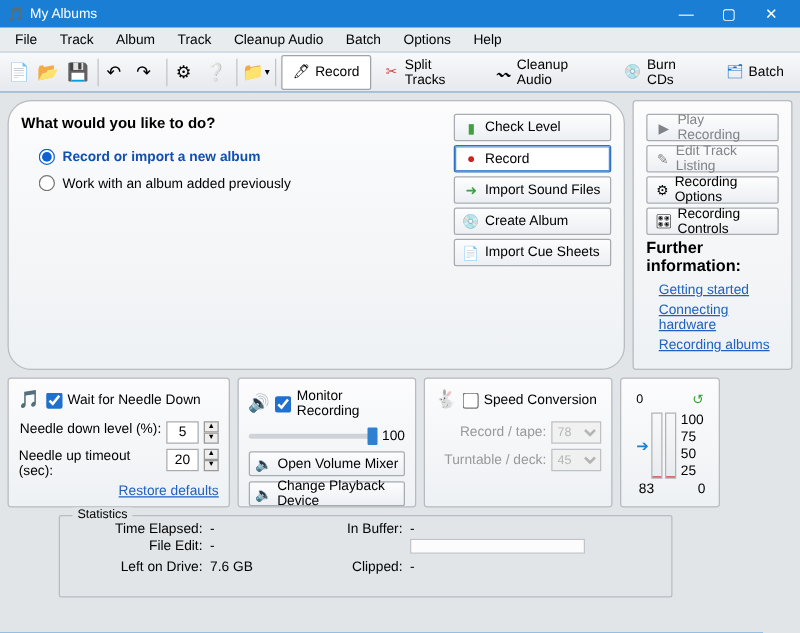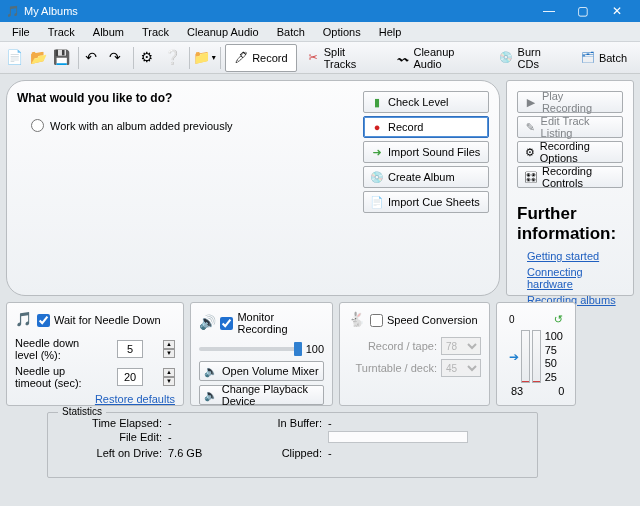--- a/index.html
+++ b/index.html
@@ -21,31 +21,31 @@
 .left-col { flex: 1; }
 .left-col h3 { font-size: 12px; font-weight: bold; margin-bottom: 14px; }
 .radio-row { display: flex; align-items: center; gap: 6px; margin-bottom: 8px; padding-left: 14px; }
 .radio-row input[type=radio] { margin: 0; }
 .radio-row.sel label { font-weight: bold; color: #1050b0; }
 .radio-row.sel input[type=radio] { accent-color: #1060d0; }
 .mid-col { width: 126px; display: flex; flex-direction: column; gap: 3px; }
 .action-btn { height: 22px; display: flex; align-items: center; gap: 4px; padding: 0 6px; background: linear-gradient(#fdfdfe,#eceff3); border: 1px solid #a8acb0; border-radius: 2px; cursor: pointer; font-size: 11px; }
 .action-btn.selected { background: #fff; border-color: #3070c0; box-shadow: 0 0 0 1px #5090d8 inset; }
 .right-panel { width: 128px; }
-.right-panel .further { font-weight: bold; margin-top: 16px; margin-bottom: 6px; font-size: 17px; }
+.right-panel .further { font-weight: bold; margin-top: 2px; margin-bottom: 6px; font-size: 13px; }
 .right-panel .link { color: #2060c0; text-decoration: underline; cursor: pointer; display: block; margin-left: 10px; margin-bottom: 4px; }
 .bottom-row { display: flex; gap: 6px; height: 104px; }
 .bottom-panel { background: linear-gradient(#fcfcfd,#eef1f4); border: 1px solid #b8bcc0; border-radius: 3px; padding: 8px; }
 .bp1 { width: 178px; }
 .bp2 { width: 143px; }
 .bp3 { width: 151px; }
 .meter-panel { width: 80px; display: flex; flex-direction: column; }
 .chk-row { display: flex; align-items: center; gap: 4px; margin-bottom: 8px; }
 .chk-row input[type=checkbox] { accent-color: #2070d0; }
-.bp1 .field-row { display: flex; align-items: center; justify-content: flex-end; gap: 20px; margin-bottom: 4px; font-size: 10px; }
+.bp1 .field-row { display: flex; align-items: flex-start; justify-content: flex-end; gap: 4px; margin-bottom: 4px; font-size: 10px; }
 .bp1 .field-row input[type=text] { width: 26px; height: 18px; text-align: center; border: 1px solid #a8acb0; }
 .spinner-btns { display: flex; flex-direction: column; }
 .spinner-btns .sp { width: 12px; height: 9px; border: 1px solid #999; background: #eee; font-size: 6px; line-height: 6px; text-align: center; cursor: pointer; }
 .restorelink, .morelink { color: #2060c0; text-decoration: underline; cursor: pointer; text-align: right; display: block; margin-top: 4px; }
 .bp2 .slider-row { display: flex; align-items: center; gap: 4px; margin-bottom: 6px; }
 .bp2 .slider { flex: 1; height: 4px; background: #d0d4d8; position: relative; border-radius: 2px; }
 .bp2 .slider .thumb { position: absolute; right: 0; top: -5px; width: 8px; height: 14px; background: #3080d0; border-radius: 1px; }
 .bp2 .mini-btn { display: flex; align-items: center; gap: 4px; height: 20px; padding: 0 4px; background: linear-gradient(#fdfdfe,#eceff3); border: 1px solid #a8acb0; border-radius: 2px; cursor: pointer; margin-bottom: 4px; font-size: 10px; }
 .bp3 .field-row { display: flex; align-items: center; gap: 4px; margin-bottom: 4px; font-size: 10px; }
 .bp3 .field-row .lbl { flex: 1; text-align: right; color: #999; }
@@ -146,20 +146,24 @@
       <span class="icon" style="color:#2070c0">🗂</span>
       <span>Batch</span>
     </div>
 </div>
 
 <div class="content">
   <div class="top-row">
     <div class="panel main-panel">
       <div class="left-col">
         <h3>What would you like to do?</h3>
+        <div class="radio-row sel">
+          <input type="radio" name="mode" checked="" style="">
+          <label>Record or import a new album</label>
+        </div>
         <div class="radio-row">
           <input type="radio" name="mode" style="">
           <label>Work with an album added previously</label>
         </div>
       </div>
       <div class="mid-col">
         <div class="action-btn">
             <span class="icon" style="color:#40a040">▮</span>
             <span>Check Level</span>
           </div>

